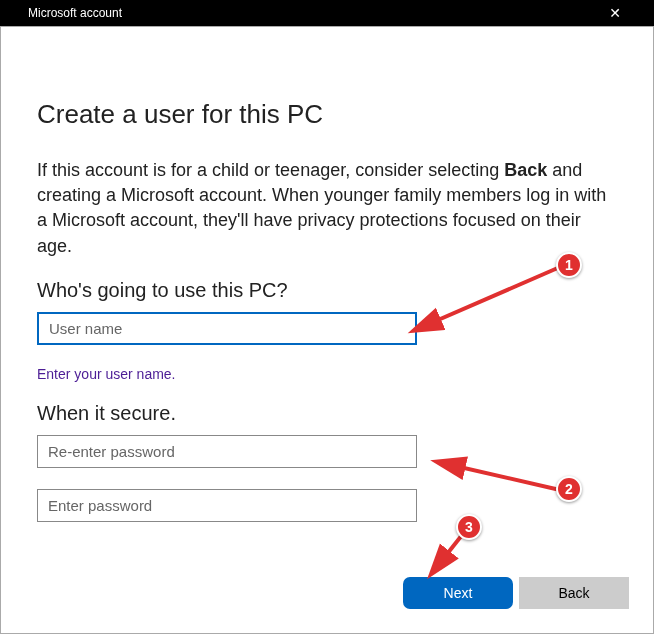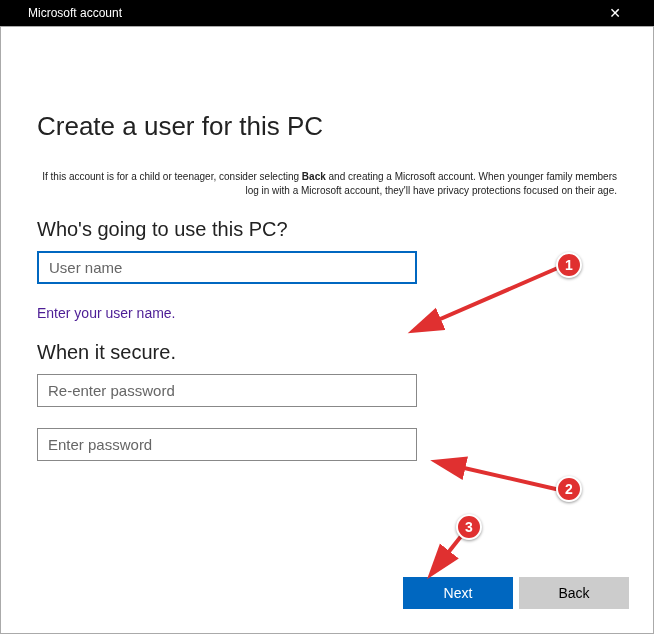--- a/index.html
+++ b/index.html
@@ -23,39 +23,38 @@
     }
     .titlebar-title { padding-left: 4px; }
     .close-btn {
       width: 30px;
       text-align: center;
       font-size: 14px;
       cursor: pointer;
       font-family: sans-serif;
     }
     .content {
-      padding: 56px 36px 20px 36px;
+      padding: 44px 36px 20px 36px;
       border: 1px solid #aaa;
       height: calc(634px - 26px);
       position: relative;
     }
     .heading {
       font-size: 26px;
       font-weight: 400;
       color: #222;
       margin-top: 28px;
       margin-bottom: 28px;
     }
     .desc {
-      font-size: 10px;
+      font-size: 18px;
       color: #222;
       line-height: 1.4;
       margin-bottom: 20px;
       max-width: 580px;
-      text-align: right;
     }
     .desc b { font-weight: 700; }
     .section-label {
       font-size: 20px;
       color: #222;
       margin-bottom: 10px;
     }
     .field {
       width: 380px;
       height: 33px;
@@ -86,21 +85,21 @@
     .btn {
       width: 110px;
       height: 32px;
       font-size: 14px;
       border: none;
       cursor: pointer;
       display: flex;
       align-items: center;
       justify-content: center;
     }
-    .btn-primary { background: #0067c0; color: #fff; }
+    .btn-primary { background: #0067c0; color: #fff; border-radius: 7px; }
     .btn-secondary { background: #cccccc; color: #000; }
     
     .annot { position: absolute; pointer-events: none; }
     .badge {
       width: 26px; height: 26px;
       background: #e03030;
       border: 2px solid #fff;
       border-radius: 50%;
       color: #fff;
       font-weight: 700;

